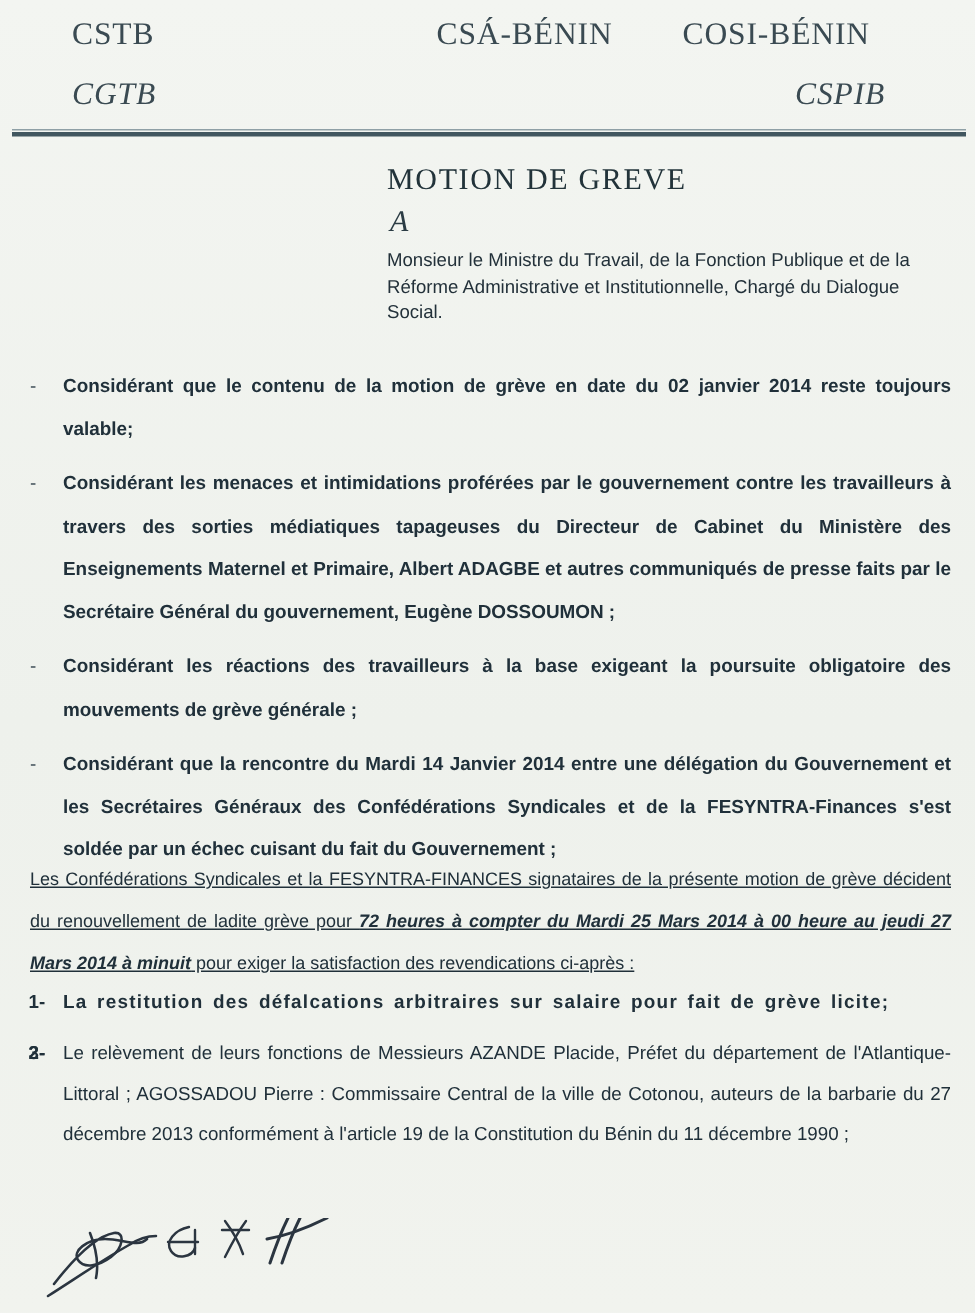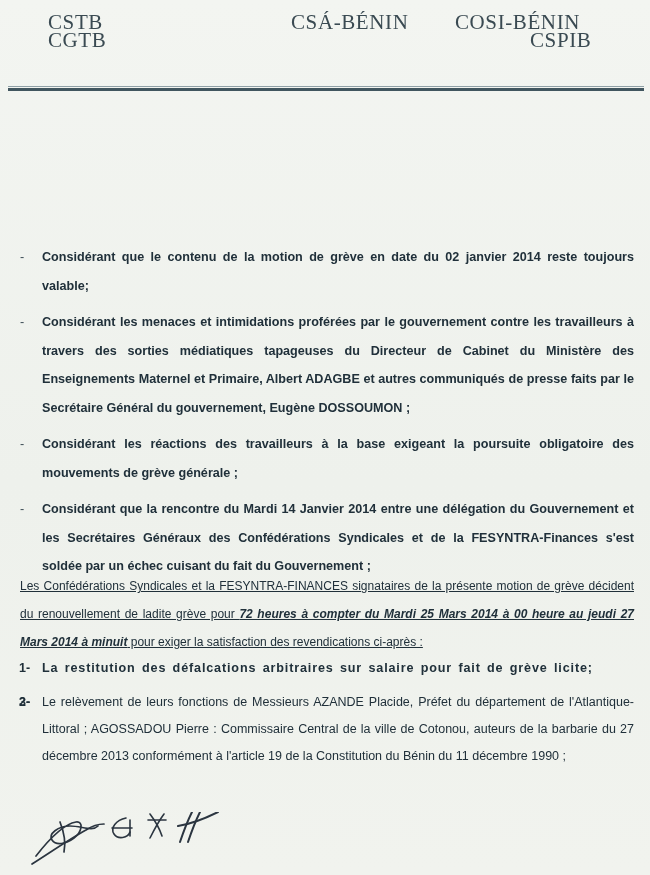--- a/index.html
+++ b/index.html
@@ -32,21 +32,21 @@
     height: 76px;
     font-family: "Liberation Serif", serif;
     color: #3a4a52;
   }
   .union-row {
     position: absolute;
     width: 650px;
     height: 26px;
   }
   .union-row.r1 { top: 4px; }
-  .union-row.r2 { top: 22px; }
+  .union-row.r2 { top: 44px; font-style: italic; }
   .union-row.r3 { top: 56px; }
   .union {
     position: absolute;
     font-size: 21px;
     letter-spacing: 0.6px;
     white-space: nowrap;
     line-height: 24px;
   }
   .u-cstb  { left: 48px; }
   .u-csa   { left: 243px; margin-left: 48px; }
@@ -209,20 +209,25 @@
       <span class="union u-cgtb">CGTB</span>
       <span class="union u-cspib">CSPIB</span>
     </div>
   </div>
 
   <div class="rule">
     <div class="thin"></div>
     <div class="thick"></div>
   </div>
 
+  <div class="title-block">
+    <div class="doc-title">MOTION DE GREVE</div>
+    <div class="addressee-a">A</div>
+    <div class="addressee">Monsieur le  Ministre  du Travail, de la Fonction Publique et de la Réforme Administrative et Institutionnelle, Chargé du Dialogue Social.</div>
+  </div>
 
   <div class="considerants">
 
     <div class="cons-item">
       <span class="dash">-</span>
       <span>Considérant que le contenu de la motion de grève en date du 02 janvier 2014 reste toujours valable;</span>
     </div>
 
     <div class="cons-item">
       <span class="dash">-</span>

